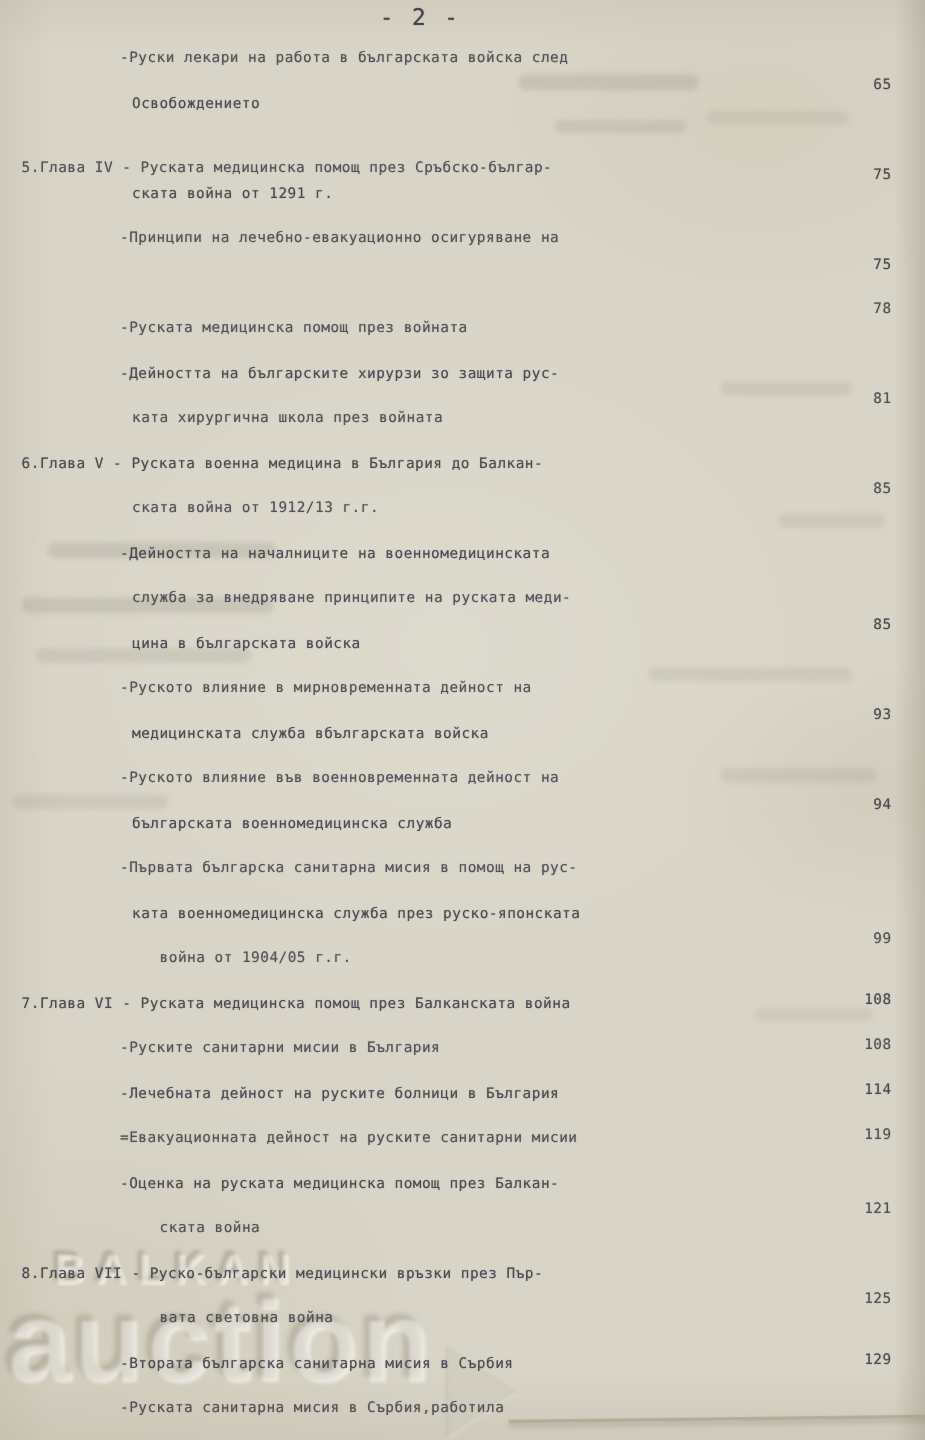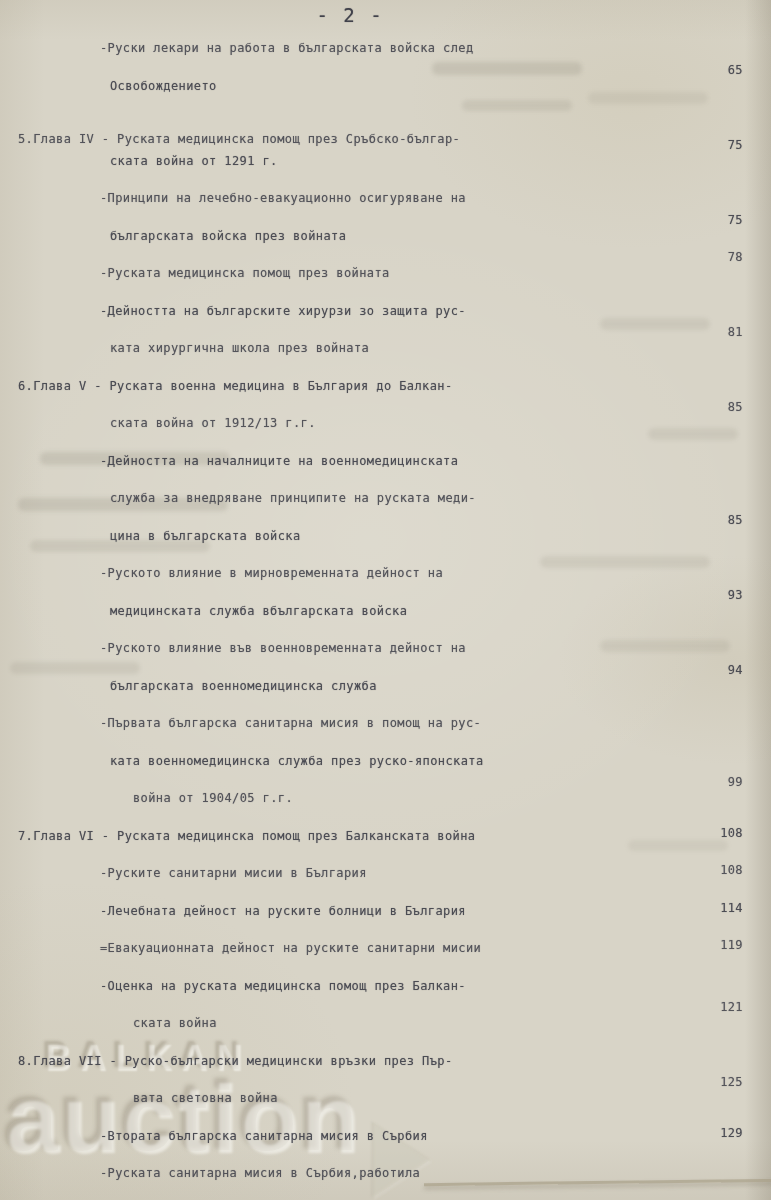--- a/index.html
+++ b/index.html
@@ -115,21 +115,20 @@
         <span class="toc-text">5.Глава IV - Руската медицинска помощ през Сръбско-българ-</span>
       </div>
       <div class="toc-line indent-cont1" style="top: 147.5px;">
         <span class="toc-text">ската война от 1291 г.</span>
         <span class="toc-page raised">75</span>
       </div>
       <div class="toc-line indent-item" style="top: 185px;">
         <span class="toc-text">-Принципи на лечебно-евакуационно осигуряване на</span>
       </div>
       <div class="toc-line indent-cont1" style="top: 222.5px;">
-        <span class="toc-text">българската войска през войната</span>
         <span class="toc-page raised">75</span>
       </div>
       <div class="toc-line indent-item" style="top: 260px;">
         <span class="toc-text">-Руската медицинска помощ през войната</span>
         <span class="toc-page raised">78</span>
       </div>
       <div class="toc-line indent-item" style="top: 297.5px;">
         <span class="toc-text">-Дейността на българските хирурзи зо защита рус-</span>
       </div>
       <div class="toc-line indent-cont1" style="top: 335px;">

